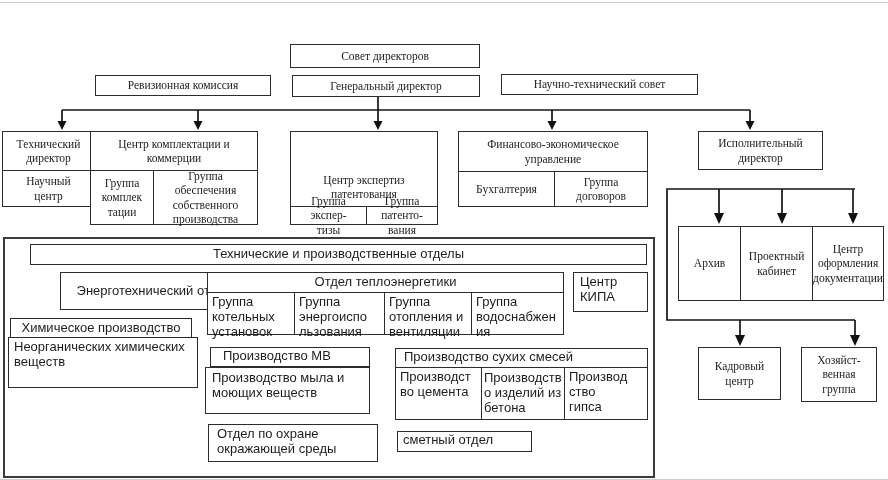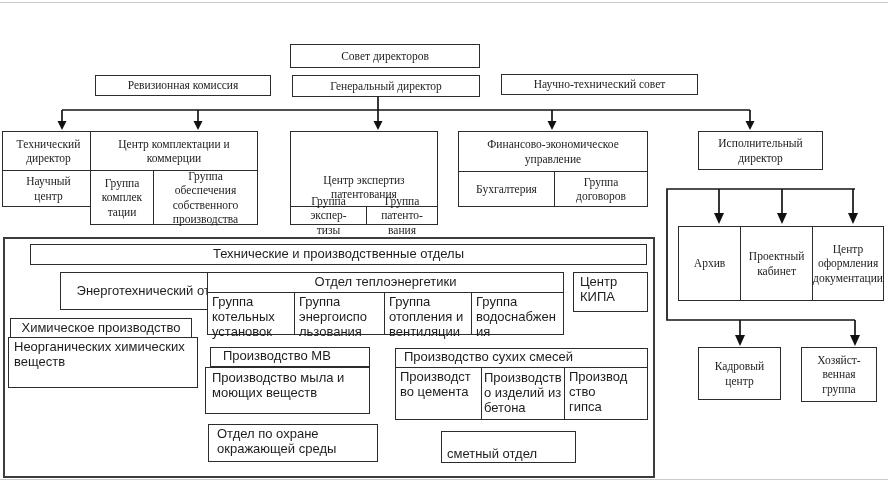--- a/index.html
+++ b/index.html
@@ -172,15 +172,15 @@
 бетона</div>
       <div class="c lt bl" style="width:83px;">Производ
 ство
 гипса</div>
     </div>
   </div>
 
   <div class="box sans lt" style="left:208px;top:424px;width:170px;height:38px;padding:2px 8px;">Отдел по охране
 окражающей среды</div>
 
-  <div class="box sans lt" style="left:397px;top:431px;width:135px;height:21px;padding:15px 5px;margin-left:44px;">сметный отдел</div>
+  <div class="box sans lt" style="left:397px;top:431px;width:135px;height:21px;padding:1px 5px;">сметный отдел</div>
 
 </div>
 
 </body></html>

